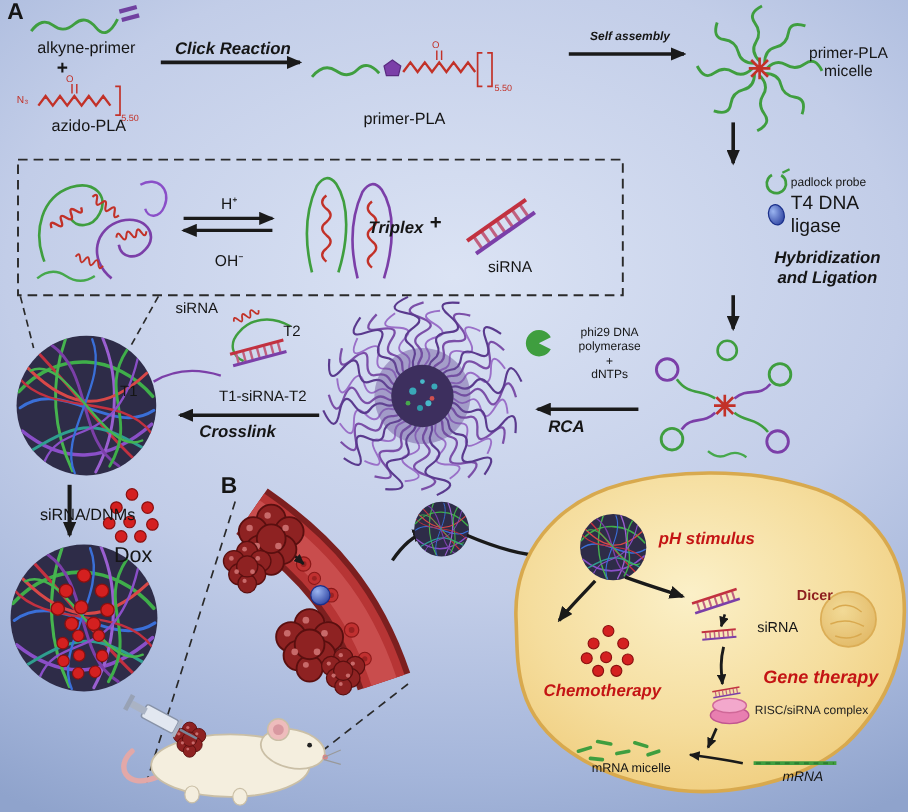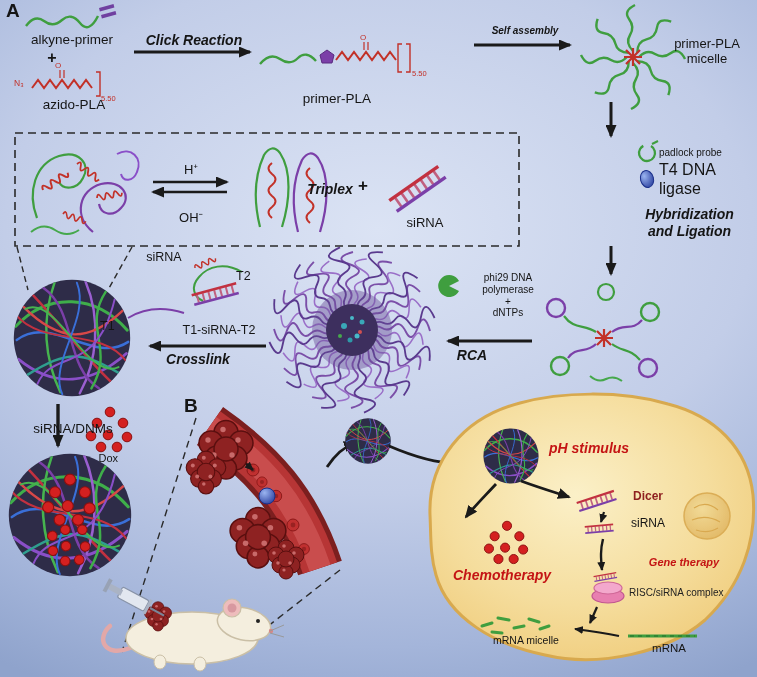--- a/index.html
+++ b/index.html
@@ -8,21 +8,21 @@
     background:radial-gradient(95% 75% at 50% 34%, #dbe3f4 0%, #c2cde8 52%, #a4b5da 82%, #8fa3cc 100%);
     font-family:"Liberation Sans",sans-serif;
   }
   .stage svg.scene{position:absolute;left:0;top:0;}
   .lbl{position:absolute;color:#151515;line-height:1.18;font-family:"Liberation Sans",sans-serif;}
   .c{text-align:center;}
   .bi{font-weight:bold;font-style:italic;}
   .b{font-weight:bold;}
   .pre{white-space:pre-line;}
   .red{color:#c41414;}
-  .maroon{color:#8e1f1f;}
+  .maroon{color:#8e1f1f;margin-left:31px;}
   svg text{font-family:"Liberation Sans",sans-serif;}
 </style>
 </head>
 <body>
 
 <div class="stage">
 
 <svg class="scene" width="757" height="677" viewBox="0 0 757 677">
   <defs>
     <marker id="ah" viewBox="0 0 13 11" markerWidth="13" markerHeight="11" refX="11" refY="5.5" orient="auto" markerUnits="userSpaceOnUse">
@@ -385,25 +385,25 @@
 <div class="lbl c" style="left:138px;top:250px;width:52px;font-size:12.5px;">siRNA</div>
 <div class="lbl" style="left:236px;top:269px;width:28px;font-size:12.5px;">T2</div>
 <div class="lbl" style="left:100px;top:309px;width:28px;font-size:12.5px;margin-top:10px;">T1</div>
 <div class="lbl c" style="left:160px;top:323px;width:118px;font-size:12.5px;">T1-siRNA-T2</div>
 <div class="lbl c" style="left:174px;top:162px;width:34px;font-size:13px;">H⁺</div>
 <div class="lbl c" style="left:170px;top:210px;width:42px;font-size:13px;">OH⁻</div>
 <div class="lbl c bi" style="left:298px;top:181px;width:64px;font-size:14px;">Triplex</div>
 <div class="lbl c b" style="left:350px;top:176px;width:26px;font-size:17px;">+</div>
 <div class="lbl c" style="left:396px;top:215px;width:58px;font-size:13px;">siRNA</div>
 <div class="lbl c" style="left:10px;top:397px;width:126px;font-size:13.5px;margin-top:24px;">siRNA/DNMs</div>
-<div class="lbl c" style="left:72px;top:452px;width:46px;font-size:11px;text-align:right;">Dox</div>
+<div class="lbl c" style="left:88px;top:452px;width:46px;font-size:18px;">Dox</div>
 
 <div class="lbl b" style="left:184px;top:395px;font-size:19px;">B</div>
 <div class="lbl bi red" style="left:549px;top:440px;width:110px;font-size:14px;">pH stimulus</div>
 <div class="lbl b maroon" style="left:633px;top:489px;width:48px;font-size:12px;">Dicer</div>
 <div class="lbl" style="left:631px;top:516px;width:48px;font-size:12px;">siRNA</div>
 <div class="lbl c bi red" style="left:438px;top:567px;width:128px;font-size:14px;">Chemotherapy</div>
-<div class="lbl c bi red" style="left:622px;top:556px;width:124px;font-size:11px;">Gene therapy</div>
+<div class="lbl c bi red" style="left:622px;top:556px;width:124px;font-size:15px;">Gene therapy</div>
 <div class="lbl" style="left:629px;top:587px;width:124px;font-size:10px;color:#222;">RISC/siRNA complex</div>
 <div class="lbl c" style="left:480px;top:634px;width:92px;font-size:10.5px;">mRNA micelle</div>
-<div class="lbl c" style="left:643px;top:642px;width:52px;font-size:11.5px;">mRNA</div>
+<div class="lbl c" style="left:643px;top:642px;width:52px;font-size:11.5px;font-style:italic;">mRNA</div>
 
 </div>
 
 </body></html>

